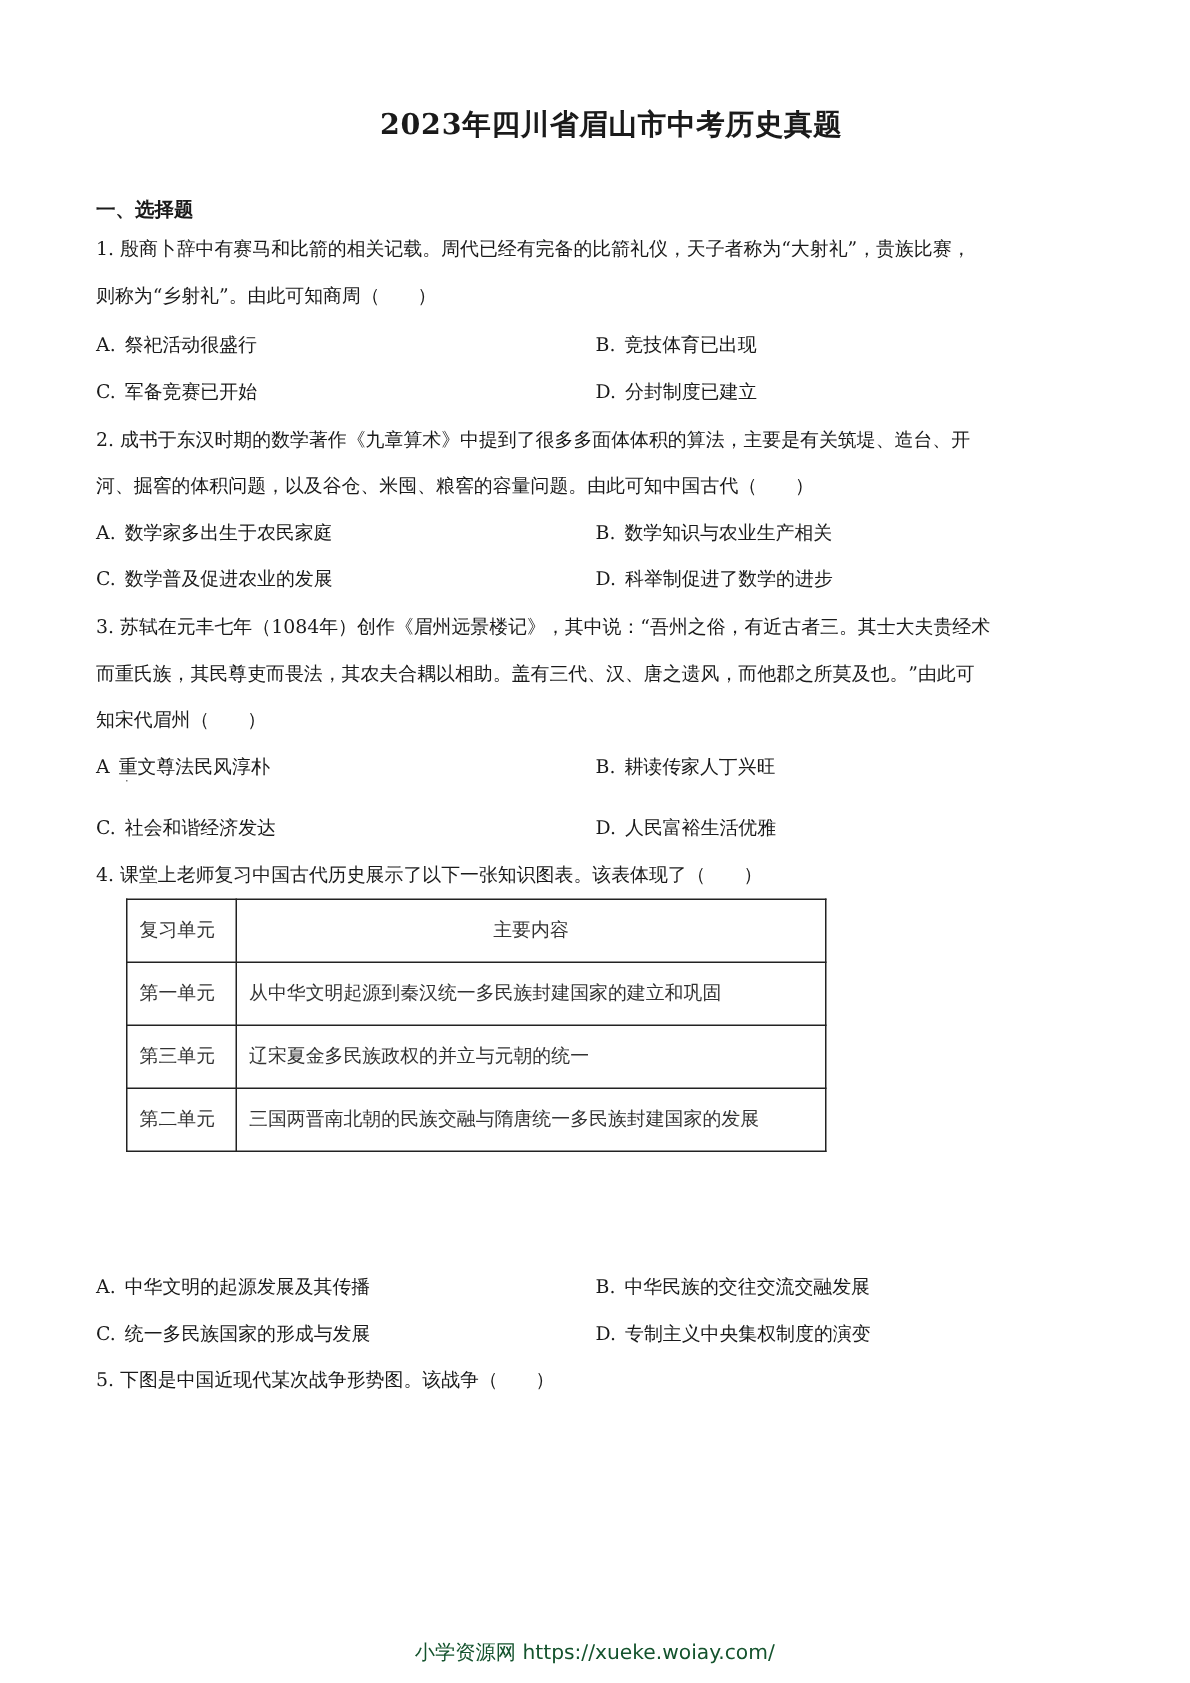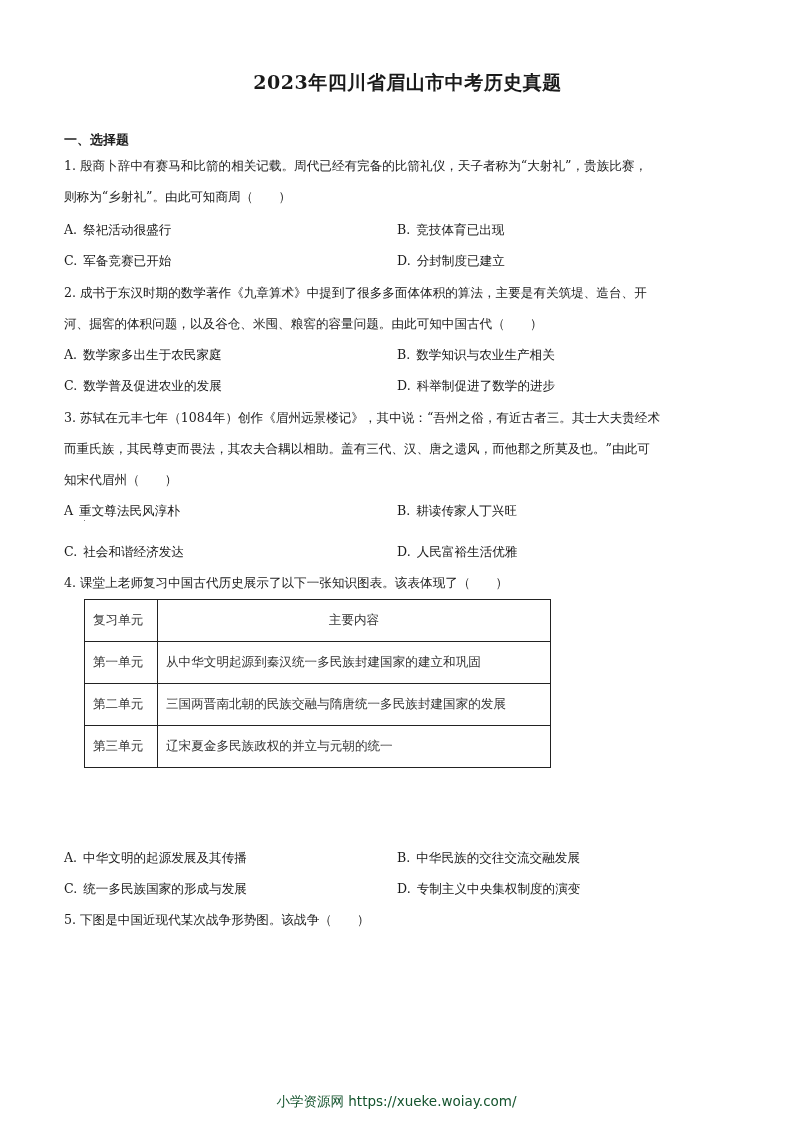--- a/index.html
+++ b/index.html
@@ -175,27 +175,27 @@
           <th class="unit-col">复习单元</th>
           <th class="content-col">主要内容</th>
         </tr>
       </thead>
       <tbody>
         <tr>
           <td class="unit-col">第一单元</td>
           <td class="content-col">从中华文明起源到秦汉统一多民族封建国家的建立和巩固</td>
         </tr>
         <tr>
+          <td class="unit-col">第三单元</td>
+          <td class="content-col">辽宋夏金多民族政权的并立与元朝的统一</td>
+        </tr>
+        <tr>
           <td class="unit-col">第二单元</td>
           <td class="content-col">三国两晋南北朝的民族交融与隋唐统一多民族封建国家的发展</td>
         </tr>
-        <tr>
-          <td class="unit-col">第三单元</td>
-          <td class="content-col">辽宋夏金多民族政权的并立与元朝的统一</td>
-        </tr>
       </tbody>
     </table>
 
     <div class="opt col-a" style="top:850px;text-align:center;">
       <span class="key">A.</span><span>中华文明的起源发展及其传播</span>
     </div>
     <div class="opt col-b" style="top:850px;">
       <span class="key">B.</span><span>中华民族的交往交流交融发展</span>
     </div>
     <div class="opt col-a" style="top:881px;">

